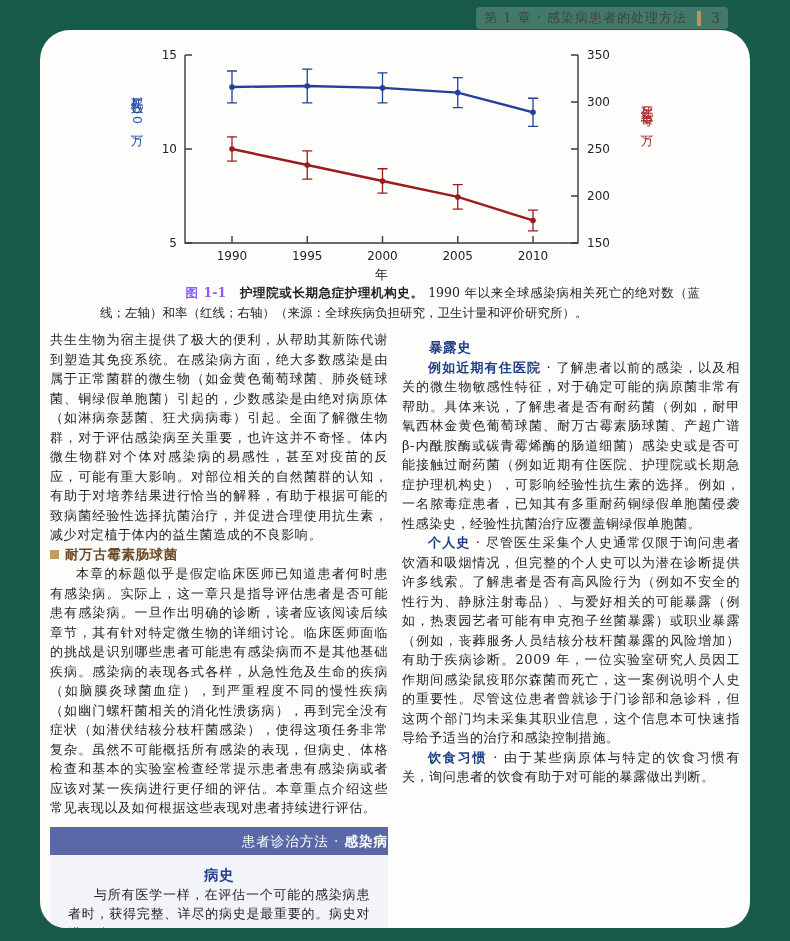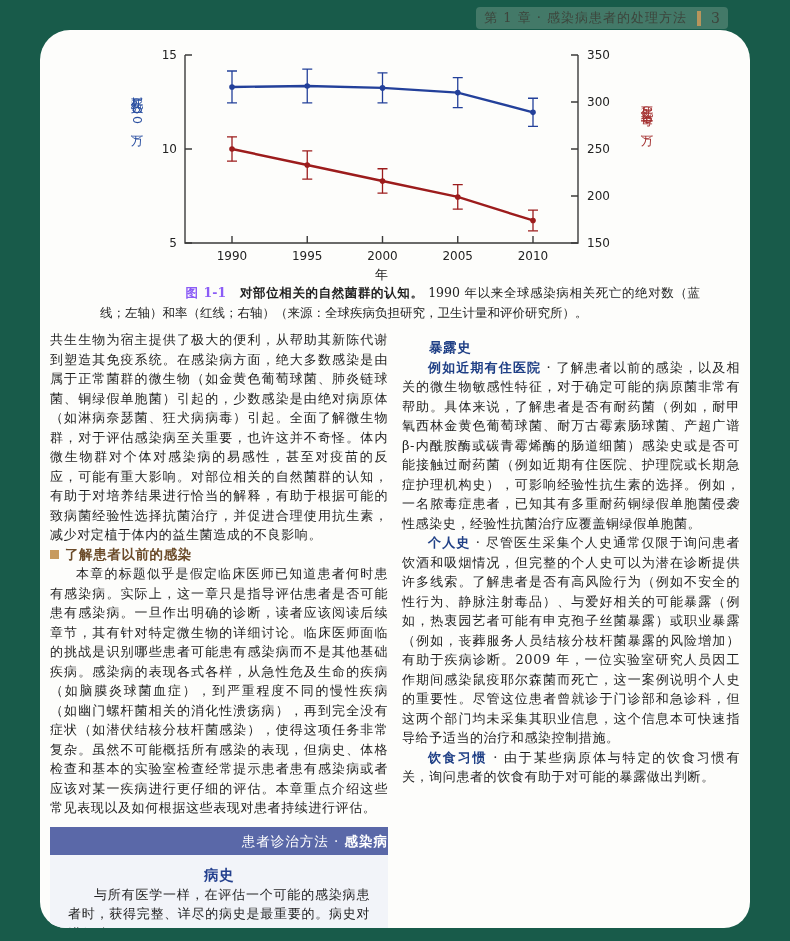--- a/index.html
+++ b/index.html
@@ -161,29 +161,29 @@
         <circle cx="347.75" cy="156.94" r="2.8" fill="#9c1c1c"></circle>
         <circle cx="423" cy="180.44" r="2.8" fill="#9c1c1c"></circle>
       </svg>
     <div class="vlabel left">死亡数（100万）</div>
     <div class="vlabel right">死亡率（每10万）</div>
   </div>
 
   <div class="caption">
     <span class="figlabel">图 1-1</span>
     <span>&nbsp;</span>
-    <span class="figtitle">对部位相关的自然菌群的认知。</span>
+    <span class="figtitle">护理院或长期急症护理机构史。</span>
     <span>1990 年以来全球感染病相关死亡的绝对数（蓝线；左轴）和率（红线；右轴）（来源：全球疾病负担研究，卫生计量和评价研究所）。</span>
   </div>
 
   <div class="col col-left">
     <p class="body-text">共生生物为宿主提供了极大的便利，从帮助其新陈代谢到塑造其免疫系统。在感染病方面，绝大多数感染是由属于正常菌群的微生物（如金黄色葡萄球菌、肺炎链球菌、铜绿假单胞菌）引起的，少数感染是由绝对病原体（如淋病奈瑟菌、狂犬病病毒）引起。全面了解微生物群，对于评估感染病至关重要，也许这并不奇怪。体内微生物群对个体对感染病的易感性，甚至对疫苗的反应，可能有重大影响。对部位相关的自然菌群的认知，有助于对培养结果进行恰当的解释，有助于根据可能的致病菌经验性选择抗菌治疗，并促进合理使用抗生素，减少对定植于体内的益生菌造成的不良影响。</p>
     <p class="sec-heading-left">
       <span class="bullet-sq"></span>
-      <span>了解患者以前的感染</span>
+      <span>耐万古霉素肠球菌</span>
     </p>
     <p class="body-text indent">本章的标题似乎是假定临床医师已知道患者何时患有感染病。实际上，这一章只是指导评估患者是否可能患有感染病。一旦作出明确的诊断，读者应该阅读后续章节，其有针对特定微生物的详细讨论。临床医师面临的挑战是识别哪些患者可能患有感染病而不是其他基础疾病。感染病的表现各式各样，从急性危及生命的疾病（如脑膜炎球菌血症），到严重程度不同的慢性疾病（如幽门螺杆菌相关的消化性溃疡病），再到完全没有症状（如潜伏结核分枝杆菌感染），使得这项任务非常复杂。虽然不可能概括所有感染的表现，但病史、体格检查和基本的实验室检查经常提示患者患有感染病或者应该对某一疾病进行更仔细的评估。本章重点介绍这些常见表现以及如何根据这些表现对患者持续进行评估。</p>
 
     <div class="approach-box">
       <p class="hdr">
         <span>患者诊治方法 · </span><b>感染病</b>
       </p>
       <div class="bdy">
         <p class="box-subhead">病史</p>
         <p class="body-text indent">与所有医学一样，在评估一个可能的感染病患者时，获得完整、详尽的病史是最重要的。病史对进行鉴</p>

